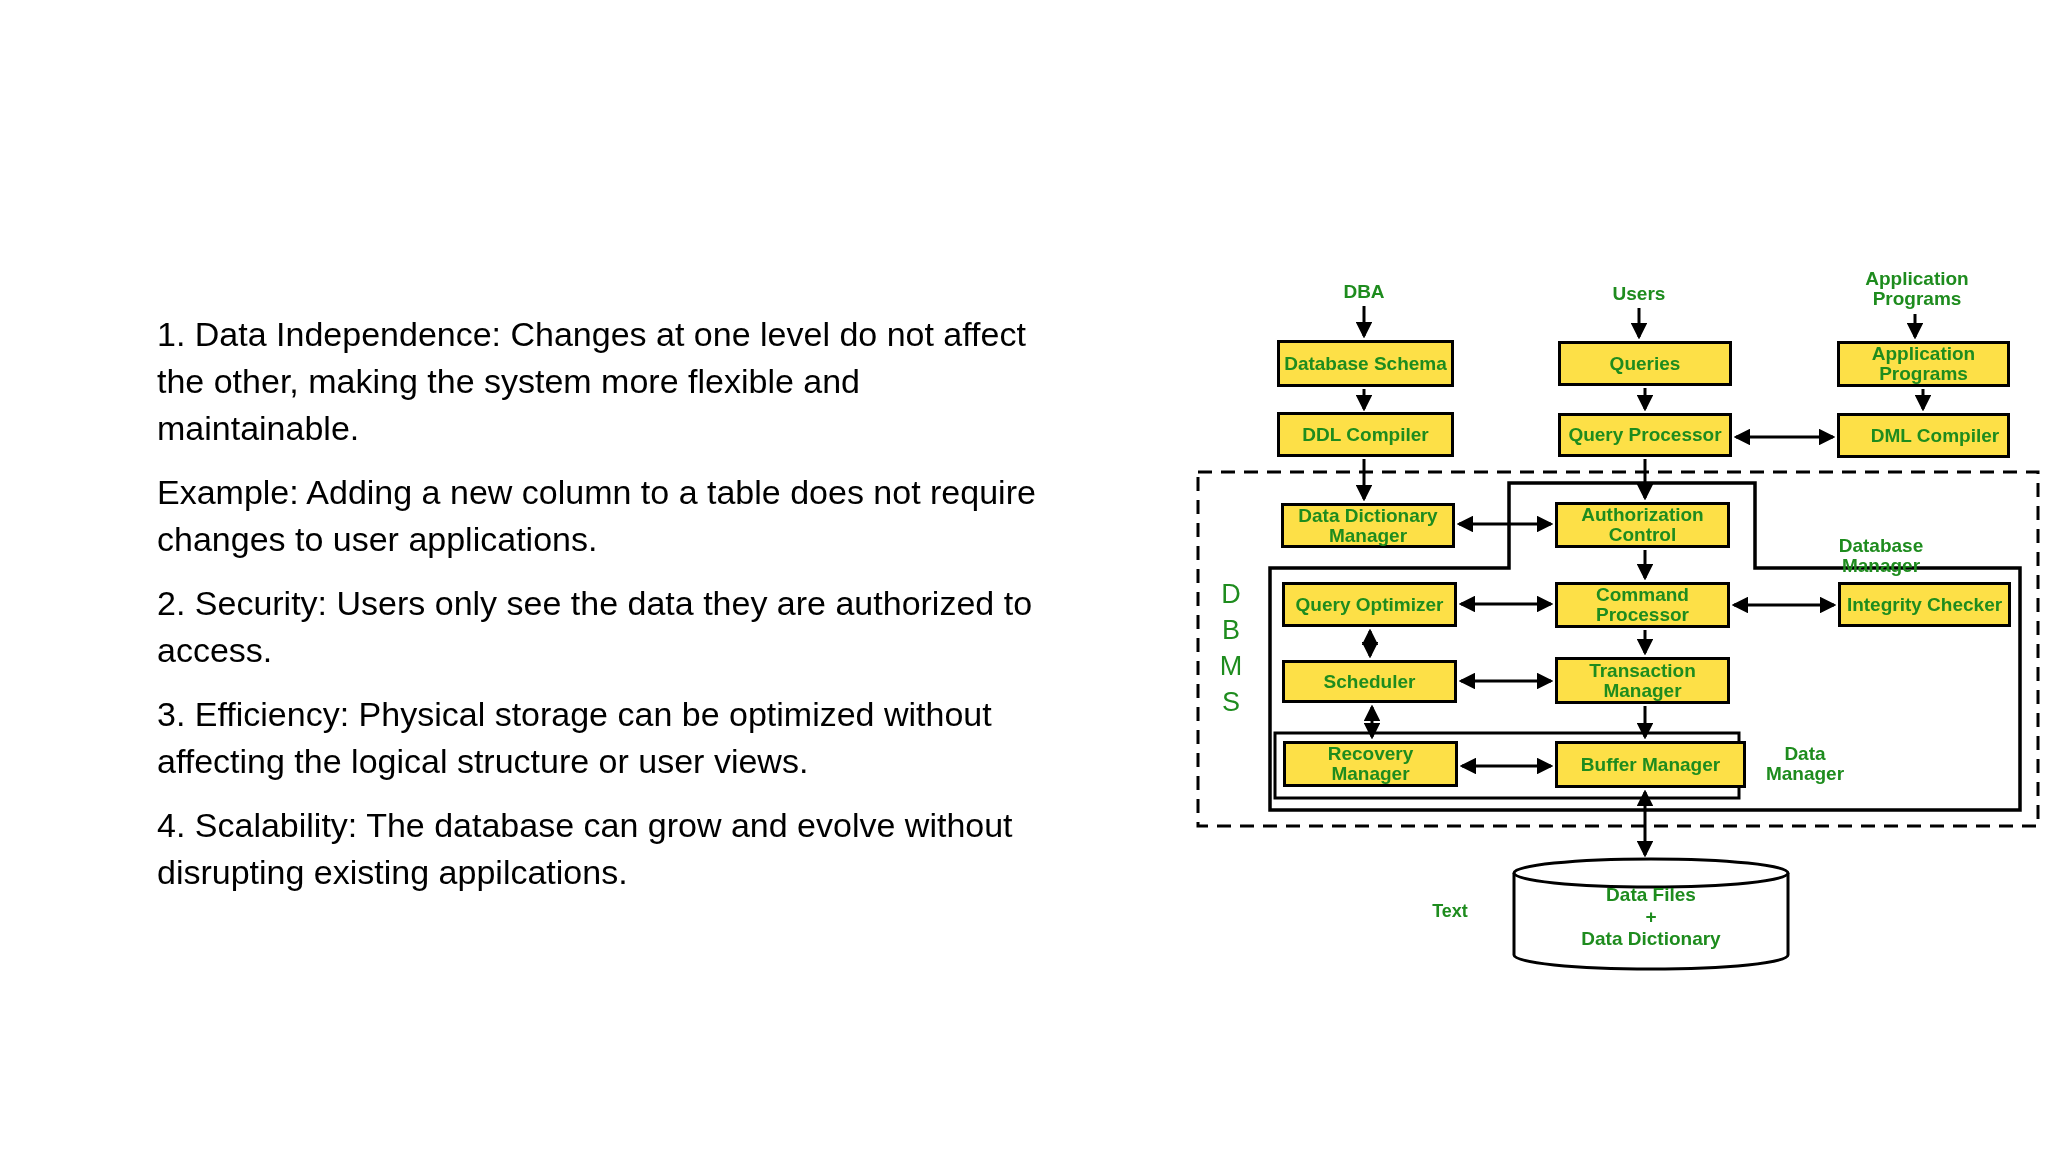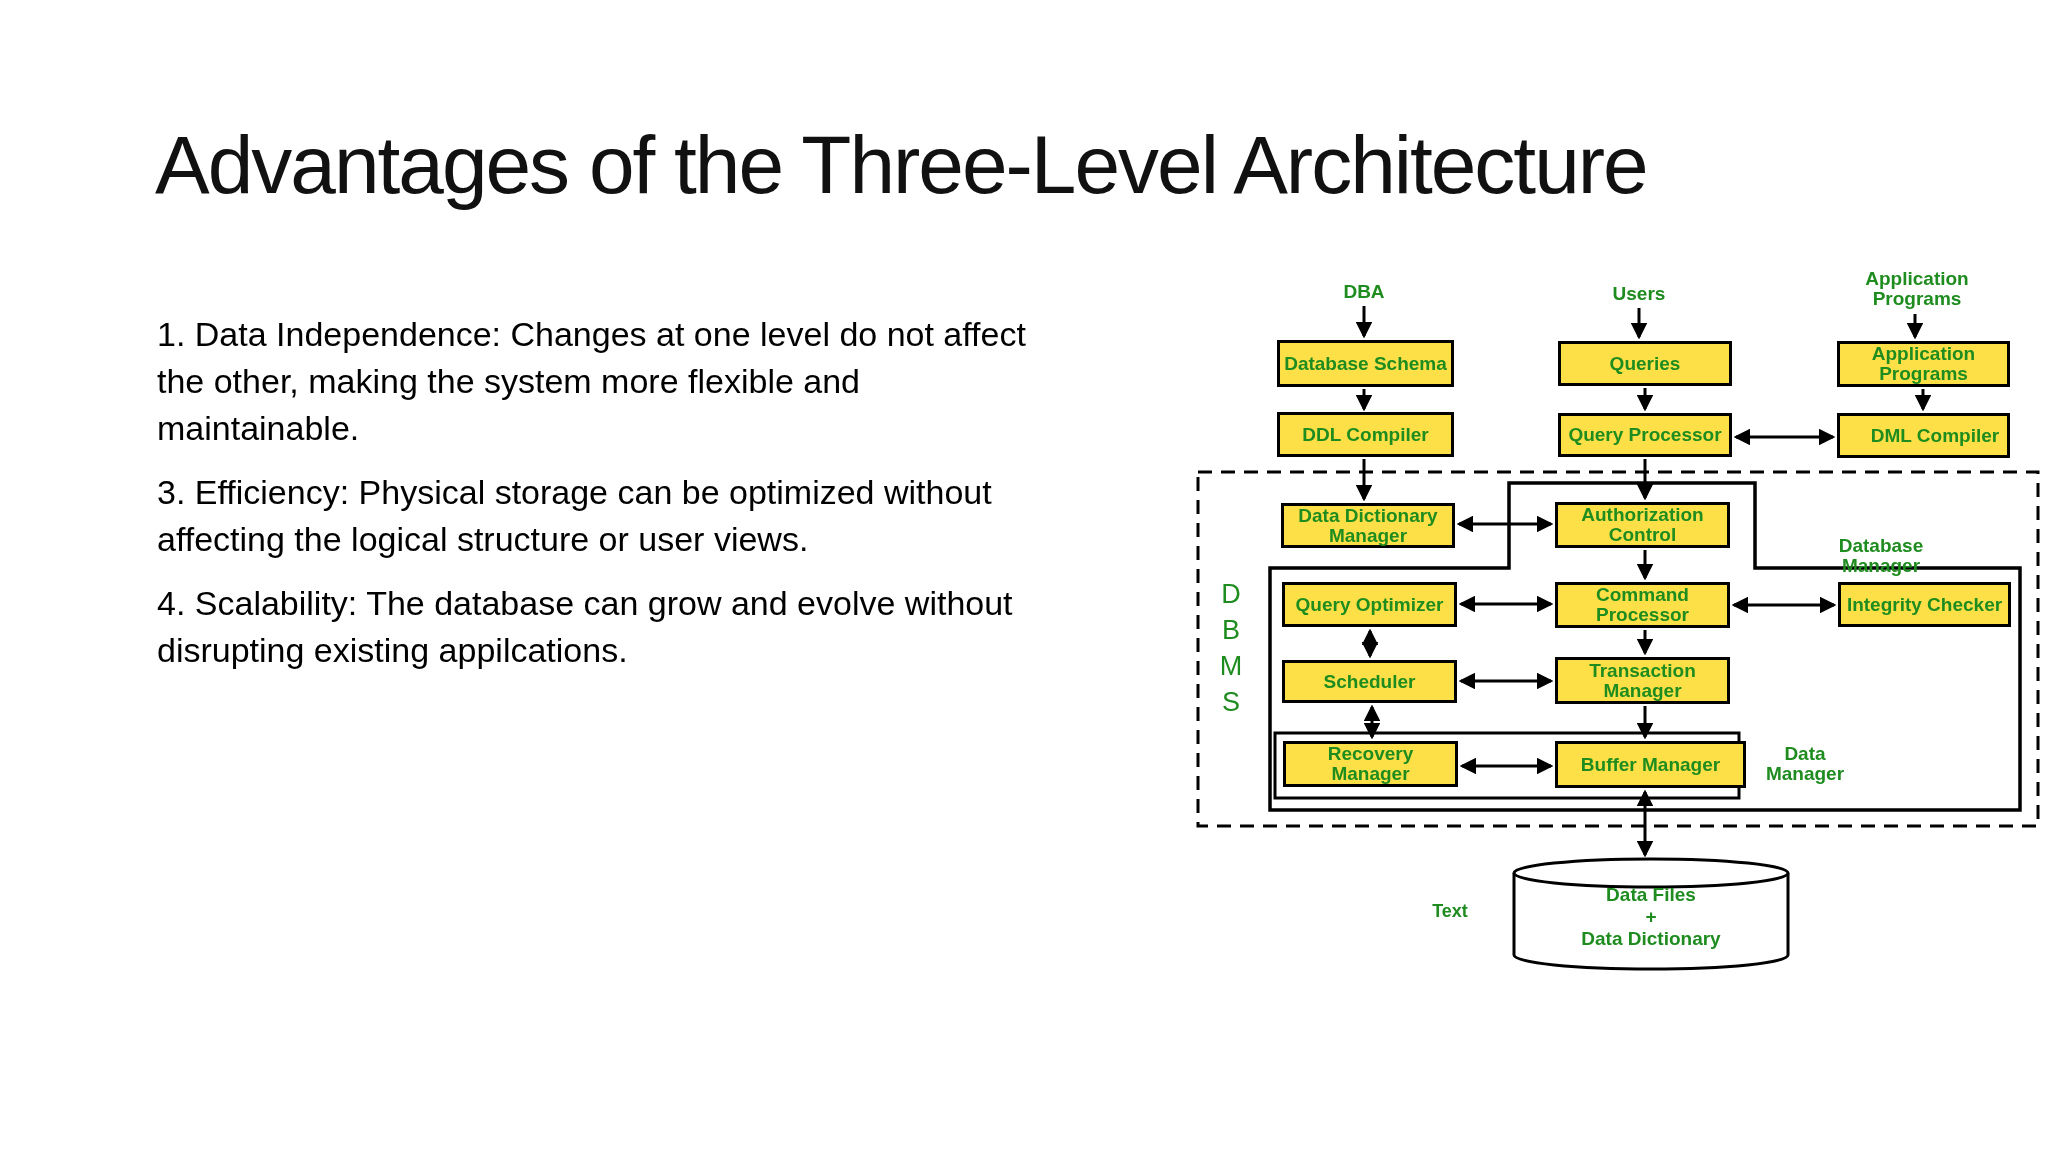--- a/index.html
+++ b/index.html
@@ -89,26 +89,29 @@
   .l-database-manager { left:1881px; top:536px; }
   .l-data-manager     { left:1805px; top:744px; }
   .l-text       { left:1450px; top:901px; font-size:18px; }
   .l-cylinder   { left:1651px; top:884px; line-height:22px; }
 </style>
 </head>
 <body>
 
 <div class="slide">
 
-  <h1 class="slide-title">Advantages of the Three-Level Architecture</h1>
 
   <div class="body-text">
     <div class="para">1. Data Independence: Changes at one level do not affect
 the other, making the system more flexible and
 maintainable.</div>
+    <div class="para">Example: Adding a new column to a table does not require
+changes to user applications.</div>
+    <div class="para">2. Security: Users only see the data they are authorized to
+access.</div>
     <div class="para">3. Efficiency: Physical storage can be optimized without
 affecting the logical structure or user views.</div>
     <div class="para">4. Scalability: The database can grow and evolve without
 disrupting existing appilcations.</div>
   </div>
 
   <svg class="diagram-svg" viewBox="0 0 2048 1152" xmlns="http://www.w3.org/2000/svg">
     <defs>
       <marker id="ah" viewBox="0 0 10 10" refX="8.5" refY="5" markerWidth="5.5" markerHeight="5.5" orient="auto-start-reverse" markerUnits="strokeWidth">
         <path d="M0,0 L10,5 L0,10 z" fill="#000000"></path>

